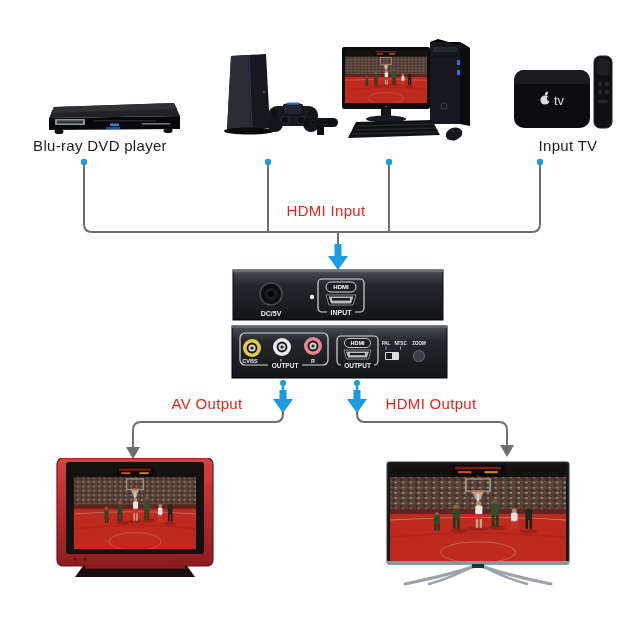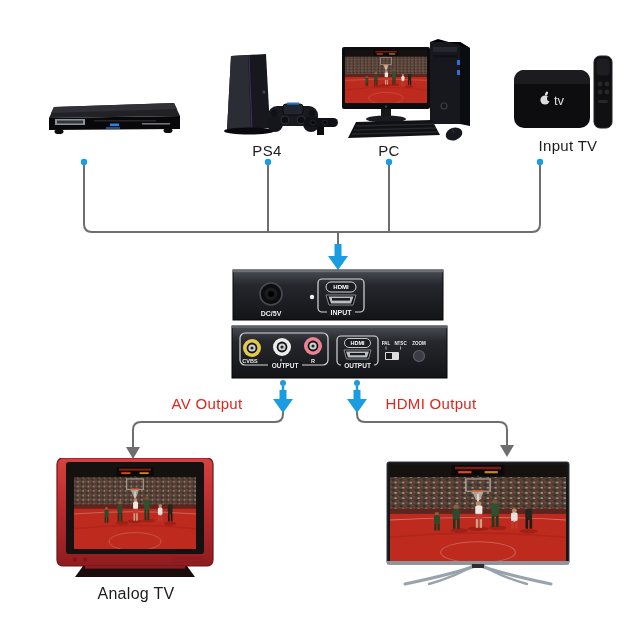--- a/index.html
+++ b/index.html
@@ -136,20 +136,21 @@
     <polygon points="3,22 134,20 134,33 3,34" fill="#08080a"></polygon>
     <rect x="9" y="23" width="30" height="6" fill="#8e949b"></rect>
     <rect x="11" y="24.5" width="26" height="3" fill="#33363b"></rect>
     <rect x="48" y="24" width="62" height="1.6" fill="#24242a"></rect>
     <rect x="64" y="27.5" width="9" height="2.6" fill="#2f82d8"></rect>
     <rect x="96" y="27" width="28" height="1.6" fill="#6f7278"></rect>
     <rect x="60" y="31" width="14" height="2" fill="#1d4f8a"></rect>
     <ellipse cx="13" cy="35.5" rx="4.5" ry="2.6" fill="#0c0c0e"></ellipse>
     <ellipse cx="122" cy="34.5" rx="4.5" ry="2.6" fill="#0c0c0e"></ellipse>
   </svg>
+  <div class="dev-label" style="left:20px;top:137px;width:160px">Blu-ray DVD player</div>
 
   <svg class="abs" style="left:222px;top:50px" width="118" height="88" viewBox="0 0 118 88">
     <polygon points="9,6 44,4 48,78 5,80" fill="#17181d"></polygon>
     <polygon points="9,6 26,5 29,79 5,80" fill="#2b2d34"></polygon>
     <line x1="27" y1="5" x2="30" y2="79" stroke="#3a3060" stroke-width="1"></line>
     <circle cx="42" cy="42" r="1.6" fill="#45464c"></circle>
     <ellipse cx="27" cy="81" rx="25" ry="3.6" fill="#0a0a0c"></ellipse>
     <g>
       <rect x="46" y="56" width="50" height="20" rx="9" fill="#191a20"></rect>
       <circle cx="53" cy="74" r="8" fill="#15161b"></circle>
@@ -161,21 +162,20 @@
       <circle cx="52" cy="63" r="3.2" fill="#101116"></circle>
       <circle cx="90" cy="63" r="3.2" fill="#101116"></circle>
     </g>
     <g>
       <rect x="82" y="68" width="34" height="9" rx="4.5" fill="#101114"></rect>
       <circle cx="91" cy="72.5" r="2.4" fill="#05080c" stroke="#25303a" stroke-width="0.8"></circle>
       <circle cx="103" cy="72.5" r="2.4" fill="#05080c" stroke="#25303a" stroke-width="0.8"></circle>
       <rect x="95" y="77" width="7" height="8" fill="#0b0c0f"></rect>
     </g>
   </svg>
-  <div class="dev-label" style="left:207px;top:142px;width:120px">PS4</div>
 
   <svg class="abs" style="left:332px;top:38px" width="142" height="108" viewBox="0 0 142 108">
     <g>
       <rect x="98" y="4" width="30" height="82" fill="#17181d"></rect>
       <polygon points="128,4 138,10 138,88 128,86" fill="#0b0c0f"></polygon>
       <polygon points="98,4 106,1 138,10 128,4" fill="#1f2averti026"></polygon>
       <rect x="101" y="9" width="24" height="5" fill="#26272d"></rect>
       <rect x="101" y="17" width="24" height="2.5" fill="#101114"></rect>
       <rect x="125" y="22" width="3" height="5" fill="#2f6fd8"></rect>
       <rect x="125" y="32" width="3" height="5" fill="#2f6fd8"></rect>
@@ -192,21 +192,20 @@
       <polygon points="24,84 100,82 108,97 16,100" fill="#101114"></polygon>
       <line x1="24" y1="88" x2="102" y2="86" stroke="#26272d" stroke-width="1.4"></line>
       <line x1="22" y1="92" x2="104" y2="90" stroke="#26272d" stroke-width="1.4"></line>
       <line x1="20" y1="96" x2="106" y2="94" stroke="#26272d" stroke-width="1.4"></line>
     </g>
     <g transform="rotate(-18 122 96)">
       <ellipse cx="122" cy="96" rx="8.5" ry="6.2" fill="#17181d"></ellipse>
       <line x1="122" y1="90" x2="122" y2="95" stroke="#2c2d33" stroke-width="1.2"></line>
     </g>
   </svg>
-  <div class="dev-label" style="left:329px;top:142px;width:120px">PC</div>
 
   <svg class="abs" style="left:512px;top:54px" width="102" height="80" viewBox="0 0 102 80">
     <rect x="2" y="16" width="76" height="58" rx="10" fill="#0d0d10"></rect>
     <rect x="2" y="16" width="76" height="22" rx="10" fill="#1c1c20"></rect>
     <rect x="2" y="30" width="76" height="30" fill="#0d0d10"></rect>
     <g>
       <circle cx="33" cy="46" r="4.6" fill="#dcdcde"></circle>
       <circle cx="37.6" cy="44.6" r="2.6" fill="#0d0d10"></circle>
       <ellipse cx="34.5" cy="39.6" rx="1.3" ry="2.2" fill="#dcdcde" transform="rotate(30 34.5 39.6)"></ellipse>
     </g>
@@ -216,20 +215,21 @@
       <rect x="84.5" y="4.5" width="13" height="17" rx="4" fill="#1d1d22"></rect>
       <circle cx="88" cy="30" r="2.4" fill="#26262b"></circle>
       <circle cx="95" cy="30" r="2.4" fill="#26262b"></circle>
       <circle cx="88" cy="38" r="2.4" fill="#26262b"></circle>
       <circle cx="95" cy="38" r="2.4" fill="#26262b"></circle>
       <rect x="86" y="46" width="10" height="3" rx="1.5" fill="#26262b"></rect>
     </g>
   </svg>
   <div class="dev-label" style="left:508px;top:137px;width:120px">Input TV</div>
 
+  <div class="red-label" style="left:266px;top:202px;width:120px">HDMI Input</div>
   <div class="red-label" style="left:371px;top:395px;width:120px">HDMI Output</div>
   <div class="red-label" style="left:147px;top:395px;width:120px">AV Output</div>
 
   <svg class="abs" style="left:228px;top:266px" width="222" height="126" viewBox="0 0 222 126">
 
     <g>
       <rect x="5" y="4" width="210" height="50" fill="url(#panelGrad)" stroke="#050506" stroke-width="1"></rect>
       <rect x="5" y="4" width="210" height="2.2" fill="#6a6e75"></rect>
       <g>
         <circle cx="43" cy="28" r="11" fill="#0c0d0f" stroke="#484b52" stroke-width="1.6"></circle>
@@ -307,21 +307,20 @@
     <use href="#bb-scene" x="19" y="9" width="122" height="82"></use>
     <g>
       <circle cx="20" cy="101.5" r="2" fill="#7e1418"></circle>
       <circle cx="30" cy="101.5" r="2" fill="#7e1418"></circle>
       <rect x="118" y="99.5" width="30" height="1.6" fill="#8c1b20"></rect>
       <rect x="118" y="103" width="30" height="1.6" fill="#8c1b20"></rect>
     </g>
     <polygon points="28,108 132,108 140,119 20,119" fill="#1c0d0d"></polygon>
     <rect x="30" y="108" width="100" height="2.6" fill="#8f1b20"></rect>
   </svg>
-  <div class="dev-label tv-label" style="left:76px;top:585px;width:120px">Analog TV</div>
 
   <svg class="abs" style="left:385px;top:458px" width="186" height="130" viewBox="0 0 186 130">
     <rect x="2" y="4" width="182" height="102" rx="2" fill="#15161a" stroke="#33363c" stroke-width="1"></rect>
     <use href="#bb-scene" x="5" y="7" width="176" height="96"></use>
     <rect x="2" y="103" width="182" height="3.6" fill="#8e959d"></rect>
     <g fill="none" stroke="#9aa2ab" stroke-width="3" stroke-linecap="round">
       <path d="M93,107 C72,115 44,121 20,126"></path>
       <path d="M93,107 C114,115 142,121 166,126"></path>
       <path d="M89,107 C74,117 58,122 44,126" stroke-width="2.4"></path>
       <path d="M97,107 C112,117 128,122 142,126" stroke-width="2.4"></path>

